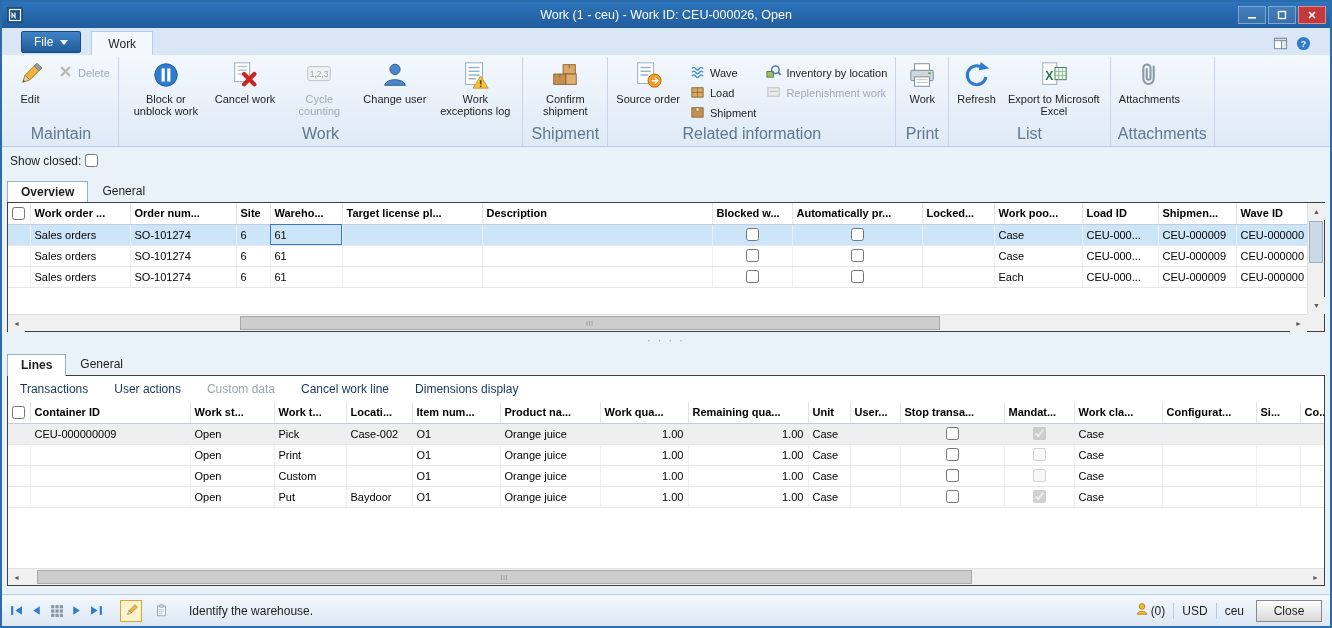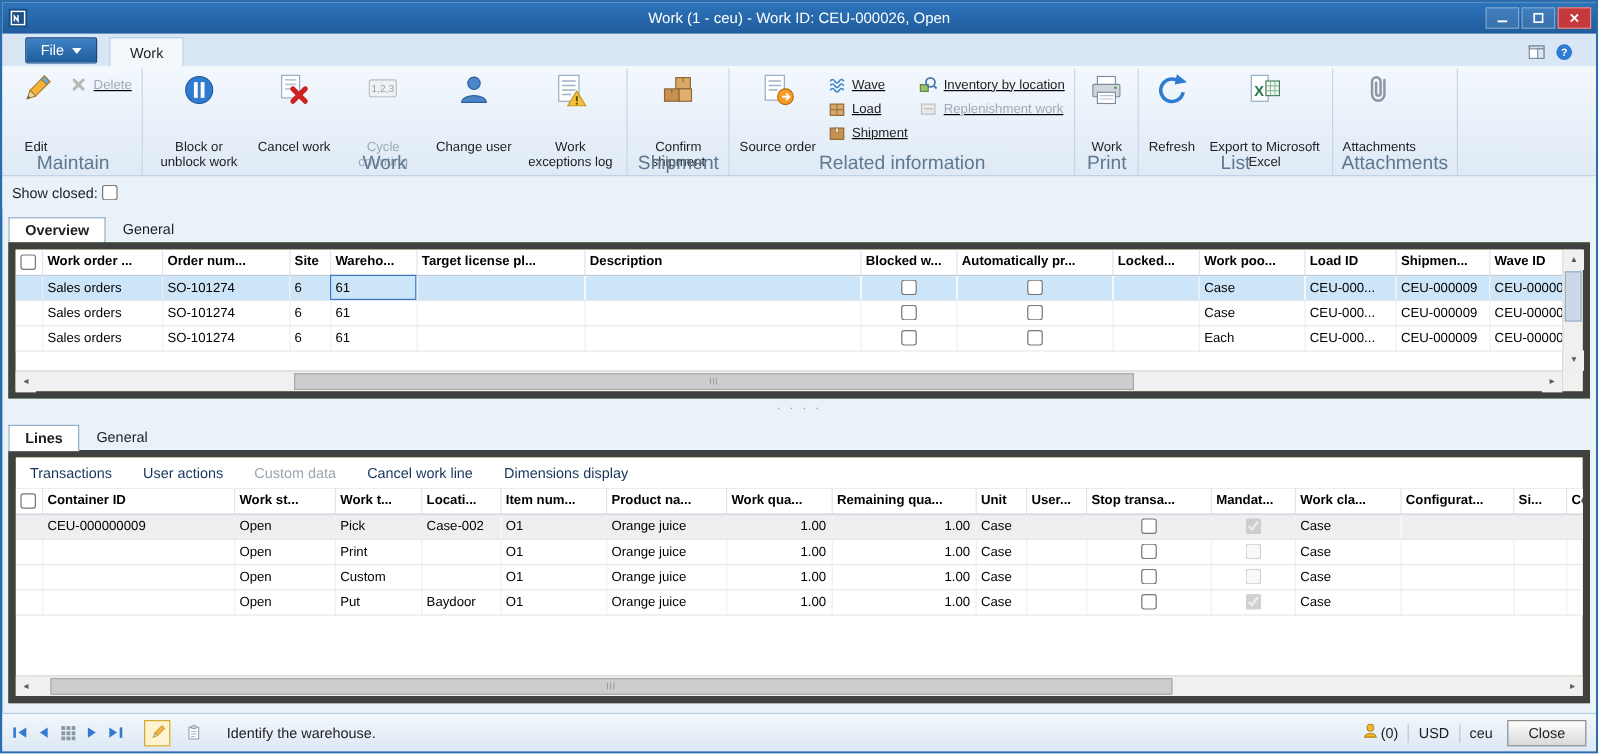--- a/index.html
+++ b/index.html
@@ -23,43 +23,43 @@
   .rtab{height:24px;padding:0 16px;display:flex;align-items:center;font-size:12px;margin-left:10px;color:#1e1e1e;}
   .rtab.active{background:#f3f8fd;border:1px solid #b9cde3;border-bottom:none;}
   .tabrow-right{margin-left:auto;display:flex;align-items:center;gap:8px;margin-bottom:4px;}
   .ticon svg{width:15px;height:15px;display:block;}
 
   
   .ribbon{height:92px;flex:0 0 92px;background:linear-gradient(#f3f8fd,#dfeaf6);border-bottom:1px solid #b6cbe2;display:flex;padding:2px 2px 0 2px;}
   .rgroup{display:flex;flex-direction:column;border-right:1px solid #c6d6e8;padding:0 3px;}
   .rbuttons{height:70px;display:flex;align-items:flex-start;}
   .rlabel{text-align:center;font-size:16px;color:#60788f;padding:1px 4px 3px;}
-  .rb{cursor:default;gap:24px;}
+  .rb{cursor:default;}
   .rb.big{display:flex;flex-direction:column;align-items:center;padding:3px 5px 0;min-width:46px;}
   .ic32 svg{width:30px;height:30px;display:block;}
   .ic16 svg{width:15px;height:15px;display:block;}
   .rb .lbl{font-size:11px;line-height:12px;text-align:center;margin-top:3px;color:#1e1e1e;max-width:68px;}
   .rb.mid .lbl{max-width:78px;}
   .rb.wide .lbl{max-width:96px;}
   .rb.disabled .lbl{color:#a0aab4;}
   .smallcol{display:flex;flex-direction:column;gap:3px;padding:5px 2px 0;}
-  .rb.small{display:flex;align-items:center;gap:5px;height:17px;padding:0 3px;text-decoration:underline;}
+  .rb.small{display:flex;align-items:flex-end;gap:5px;height:17px;padding:0 3px;}
   .rb.small .lbl{margin-top:0;text-align:left;max-width:none;white-space:nowrap;}
 
   
   .showclosed{height:27px;flex:0 0 27px;background:#e9f1f9;display:flex;align-items:center;gap:4px;padding-left:8px;font-size:12px;color:#1e1e1e;}
   .showclosed input{width:13px;height:13px;}
 
   
   .sectabs{display:flex;margin:4px 5px 0;flex:0 0 24px;height:24px;align-items:flex-end;}
   .stab{padding:3px 13px 4px;font-size:12px;color:#1e1e1e;border:1px solid transparent;border-bottom:none;}
   .stab.active{background:#fff;border-color:#96afc9;font-weight:bold;position:relative;top:1px;}
 
   
-  .panel{border:6px solid #404040;background:#4d7c0f;margin:0 5px;}
+  .panel{border:1px solid #404040;background:#f97316;margin:0 5px;}
   .panel.ov{position:relative;height:130px;flex:0 0 130px;}
   .gzone{overflow:hidden;background:#fff;}
   .panel.ov .gzone{position:absolute;top:0;left:0;right:17px;bottom:17px;}
   table.grid{border-collapse:collapse;table-layout:fixed;background:#fff;}
   .grid th{background:#fff;font-weight:bold;font-size:11px;text-align:left;padding:3px 4px;border-right:1px solid #e1e6ec;border-bottom:1px solid #c3cdd9;height:21px;white-space:nowrap;overflow:hidden;color:#000;}
   .grid td{font-size:11px;padding:2px 4px;height:21px;border-right:1px solid #edf0f4;border-bottom:1px solid #e4e8ed;white-space:nowrap;overflow:hidden;color:#000;}
   .grid td.num{text-align:right;}
   .grid td.ck{text-align:center;}
   .grid input[type=checkbox]{width:13px;height:13px;margin:0;vertical-align:middle;}
   tr.sel-blue td{background:#cde5f8;}

